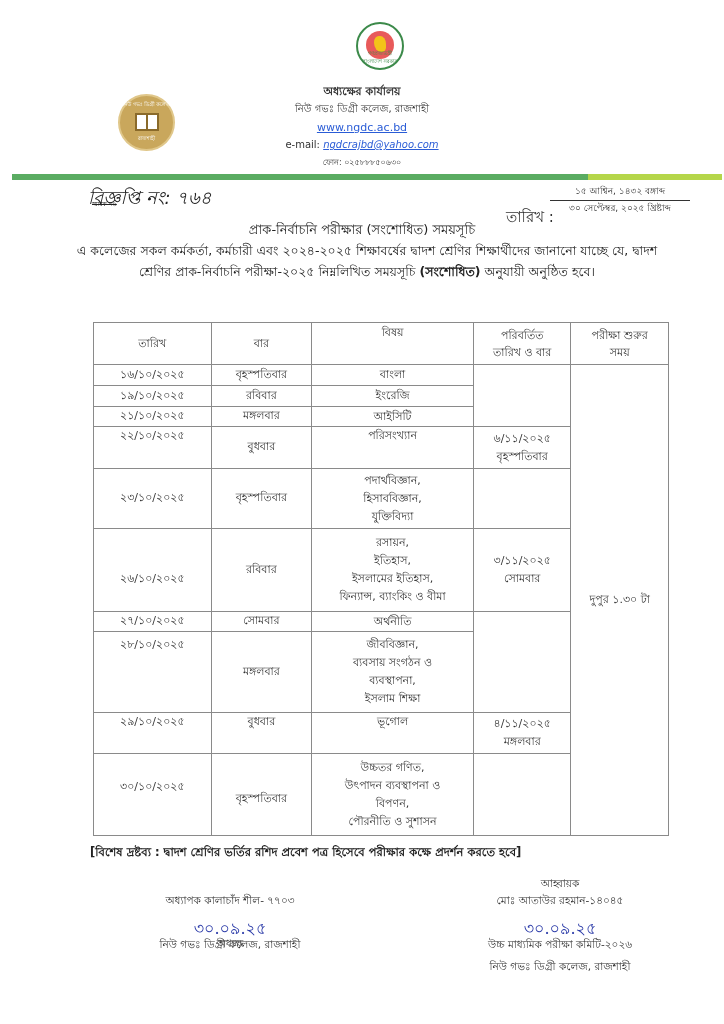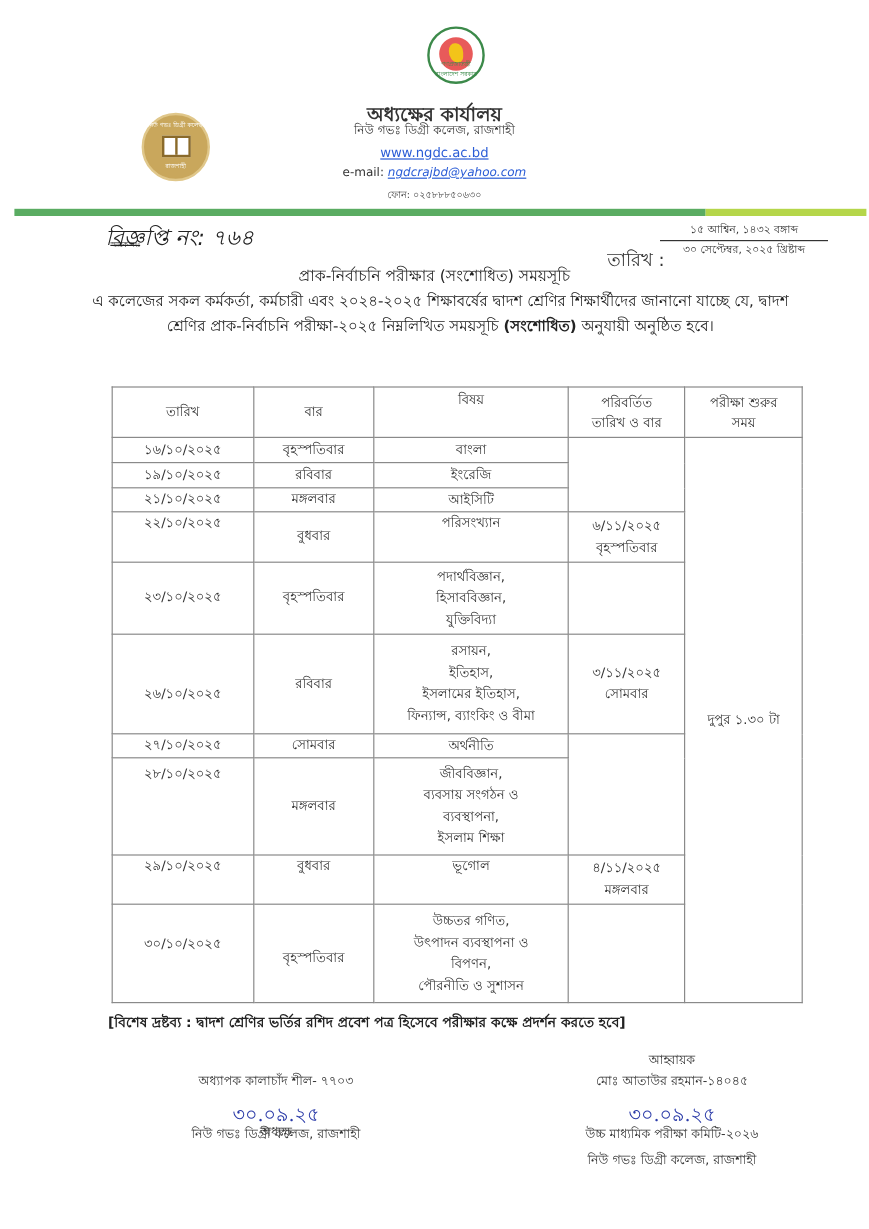--- a/index.html
+++ b/index.html
@@ -14,21 +14,21 @@
   .seal-ring-text { position: absolute; left: 0; right: 0; bottom: 2px; text-align: center; font-size: 5px; color: #3c8a4a; }
   
   .college-logo { left: 118px; top: 94px; width: 57px; height: 57px; border-radius: 50%; background: #c9a75c;
                   border: 2px solid #e0c78a; box-sizing: border-box; }
   .college-logo .book { position: absolute; left: 15px; top: 17px; width: 24px; height: 18px; background: #fff;
                         border: 2px solid #8a6a2a; box-sizing: border-box; }
   .college-logo .book:after { content: ""; position: absolute; left: 9px; top: 0; width: 2px; height: 14px; background: #8a6a2a; }
   .college-logo .ring { position: absolute; left: 0; right: 0; top: 5px; text-align: center; font-size: 5px; color: #fff; }
   .college-logo .ring2 { position: absolute; left: 0; right: 0; bottom: 6px; text-align: center; font-size: 5px; color: #fff; }
   .hdr { left: 200px; width: 324px; text-align: center; }
-  .h-office { top: 83px; font-size: 16px; font-weight: bold; color: #333; }
+  .h-office { top: 83px; font-size: 11px; font-weight: bold; color: #333; }
   .h-college { top: 101px; font-size: 10px; color: #333; }
   .h-web { top: 121px; font-size: 11px; color: #2a5cd6; text-decoration: underline; }
   .h-email { top: 139px; font-size: 10px; color: #333; }
   .h-email a { color: #2a5cd6; text-decoration: underline; font-style: italic; }
   .h-phone { top: 156px; font-size: 8px; color: #444; }
   .bar-dark { left: 12px; top: 174px; width: 576px; height: 6px; background: #5aac62; }
   .bar-light { left: 588px; top: 174px; width: 134px; height: 6px; background: #b5d64a; }
   .memo { left: 88px; top: 184px; font-size: 18px; color: #222; font-style: italic; }
   .memo-sub { left: 92px; top: 199px; font-size: 6px; color: #222; text-decoration: line-through; }
   .date-label { left: 506px; top: 205px; font-size: 15px; color: #333; }
@@ -94,21 +94,21 @@
       <col class="col-date">
       <col class="col-day">
       <col class="col-subj">
       <col class="col-chg">
       <col class="col-time">
     </colgroup>
   <thead>
     <tr>
       <th>তারিখ</th>
       <th>বার</th>
-      <th style="vertical-align:top;padding-top:2px;">বিষয়</th>
+      <th style="vertical-align:top;padding-top:2px;font-family:Liberation Mono, monospace;">বিষয়</th>
       <th>
           <div>পরিবর্তিত</div>
           <div>তারিখ ও বার</div>
         </th>
       <th>
           <div>পরীক্ষা শুরুর</div>
           <div>সময়</div>
         </th>
     </tr>
   </thead>

